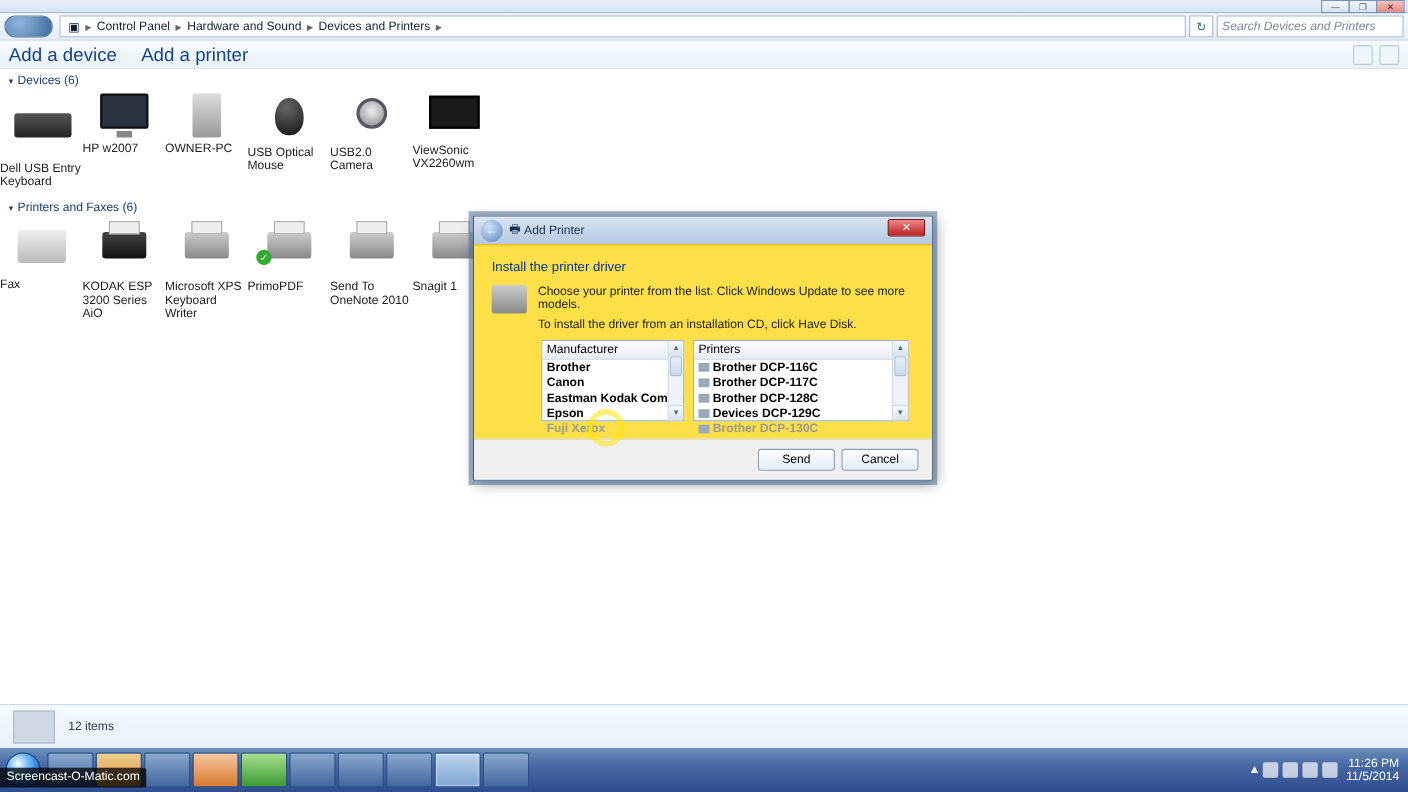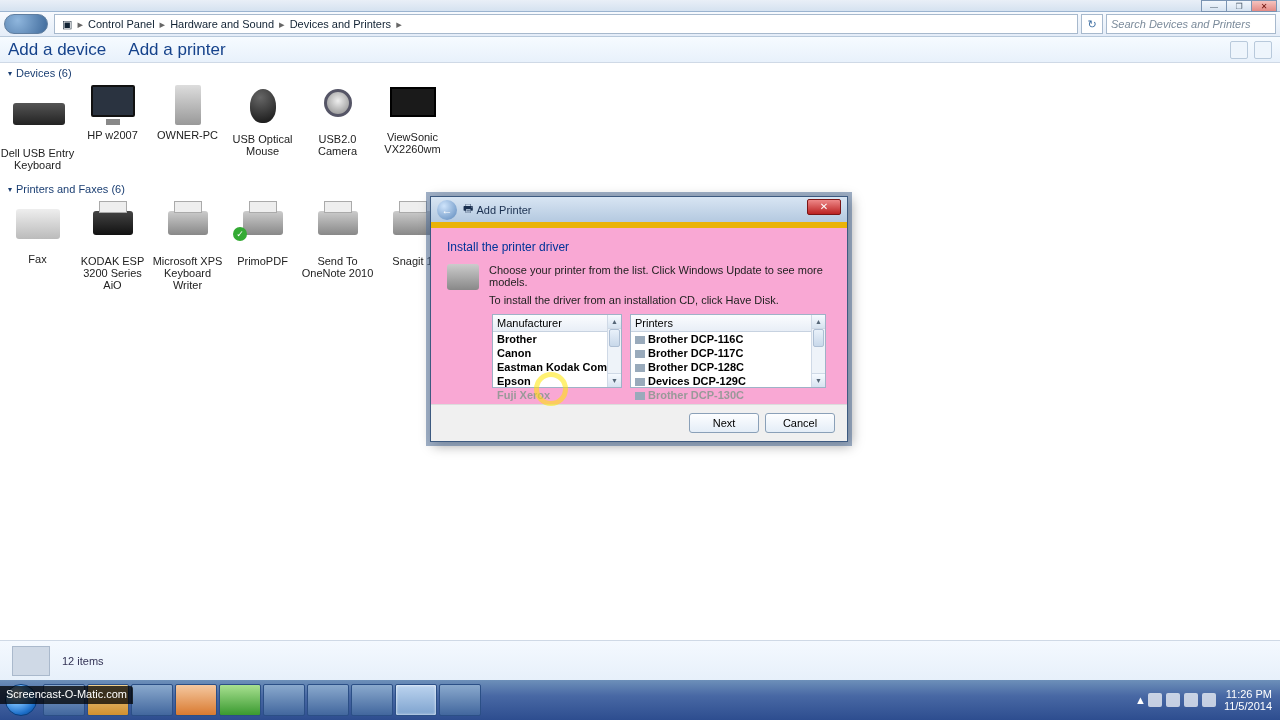--- a/index.html
+++ b/index.html
@@ -20,43 +20,43 @@
 
 .toolbar{height:26px;background:linear-gradient(#f6fbff,#e8f1fb);border-bottom:1px solid #cfd9e6;display:flex;align-items:center;padding:0 8px;}
 .toolbar a{color:#15428b;text-decoration:none;margin-right:22px;font-size:17px;}
 .toolbar .right{margin-left:auto;display:flex;gap:6px;}
 .toolbar .right div{width:18px;height:18px;border:1px solid #b8c9db;background:#eef5fc;border-radius:2px;}
 
 .main{position:absolute;top:63px;left:0;right:0;bottom:40px;background:#fff;overflow:auto;}
 .grouphdr{display:flex;align-items:center;color:#1a3e72;font-size:12px;padding:4px 8px 2px;}
 .grouphdr .tri{font-size:8px;margin-right:4px;}
 .items{display:flex;flex-wrap:wrap;padding:2px 0 6px;}
-.item{width:75px;margin:2px 0;text-align:center;font-size:10px;color:#222;}
+.item{width:75px;margin:2px 0;font-size:10px;color:#222;}
 .item .ico{width:50px;height:42px;margin:0 auto 2px;}
 .lbl{line-height:1.1;word-wrap:break-word;}
 
 .details{position:absolute;left:0;right:0;bottom:40px;height:40px;background:linear-gradient(#f4f9ff,#e7f0fa);border-top:1px solid #cfd9e6;display:flex;align-items:center;padding:0 12px;font-size:11px;color:#335;}
 .details .thumb{width:38px;height:30px;background:#cfd9e6;margin-right:12px;border:1px solid #aab9cc;}
 
 .taskbar{position:absolute;left:0;right:0;bottom:0;height:40px;background:linear-gradient(#6d90b9,#4868a4 40%,#2d4d8f);display:flex;align-items:center;}
 .start{width:42px;height:40px;display:flex;align-items:center;justify-content:center;}
 .start .orb{width:32px;height:32px;border-radius:50%;background:radial-gradient(circle at 35% 30%,#fff,#79c0ff 30%,#1d6fc9 70%,#07387a);border:1px solid #0a3f80;}
 .tbtn{width:42px;height:32px;margin:0 1px;background:linear-gradient(#8aa9cd,#42679e);border:1px solid #2b4f86;border-radius:2px;display:flex;align-items:center;justify-content:center;}
 .tbtn.active{background:linear-gradient(#bcd4ef,#7ea3cf);box-shadow:inset 0 0 3px #fff;}
 .tray{margin-left:auto;display:flex;align-items:center;color:#fff;font-size:10px;padding-right:8px;}
 .tray .ticon{width:14px;height:14px;margin:0 2px;background:rgba(255,255,255,.7);border-radius:2px;}
 .tray .clock{margin-left:6px;text-align:right;line-height:1.1;}
 
-.watermark{position:absolute;left:0;bottom:16px;height:18px;background:rgba(0,0,0,.75);color:#fff;font-size:11px;padding:2px 6px;z-index:50;border-top-right-radius:3px;}
+.watermark{position:absolute;left:0;bottom:4px;height:18px;background:rgba(0,0,0,.75);color:#fff;font-size:11px;padding:2px 6px;z-index:50;border-top-right-radius:3px;}
 
 .dialog{position:absolute;left:430px;top:196px;width:418px;background:#fff;border:1px solid #3d5a80;box-shadow:0 0 0 4px rgba(80,110,150,.55),3px 3px 12px rgba(0,0,0,.4);z-index:30;}
 .dlg-title{height:25px;background:linear-gradient(#d8e5f3,#b4c9e0);display:flex;align-items:center;padding:0 6px;font-size:11px;color:#1a2f4f;}
 .dlg-title .back{width:20px;height:20px;border-radius:50%;background:radial-gradient(circle at 35% 30%,#cfe4fb,#5a87bb);margin-right:6px;display:flex;align-items:center;justify-content:center;color:#fff;}
 .dlg-title .x{margin-left:auto;width:34px;height:16px;background:linear-gradient(#e88,#b22);border:1px solid #7a1515;border-radius:2px;color:#fff;display:flex;align-items:center;justify-content:center;font-size:10px;margin-top:-6px;}
-.dlg-body{padding:12px 16px 8px;background:#f9a8d4;border-top:6px solid #eab308;}
+.dlg-body{padding:12px 16px 8px;background:#fde047;border-top:1px solid #eab308;}
 .dlg-head{color:#003399;font-size:12px;margin-bottom:10px;}
 .dlg-instr{display:flex;gap:10px;font-size:11px;color:#222;margin-bottom:2px;}
 .dlg-instr .pico{width:32px;height:26px;background:linear-gradient(#ccc,#888);border-radius:3px;flex:none;}
 .dlg-instr p{margin-bottom:6px;}
 .lists{display:flex;gap:8px;margin-bottom:8px;margin-left:45px;}
 .listbox{border:1px solid #9fb2c7;background:#fff;position:relative;height:74px;}
 .listbox.mfr{width:130px;}
 .listbox.prn{width:196px;}
 .listhdr{background:linear-gradient(#fbfcfe,#e8eef6);border-bottom:1px solid #c7d2e0;padding:2px 4px;font-size:11px;}
 .listitems{overflow:hidden;font-size:11px;font-weight:bold;}
@@ -261,21 +261,21 @@
         </div>
         <div class="scroll">
             <div class="sbtn">▲</div>
             <div class="thumb"></div>
             <div class="sbtn bot">▼</div>
           </div>
       </div>
     </div>
   </div>
   <div class="dlg-foot">
-    <div class="wbtn">Next</div>
+    <div class="wbtn">Send</div>
     <div class="wbtn">Cancel</div>
   </div>
 </div>
 
 <div class="ring" style="left:534px;top:372px;"></div>
 
 <div class="taskbar">
   <div class="start">
       <div class="orb"></div>
     </div>

